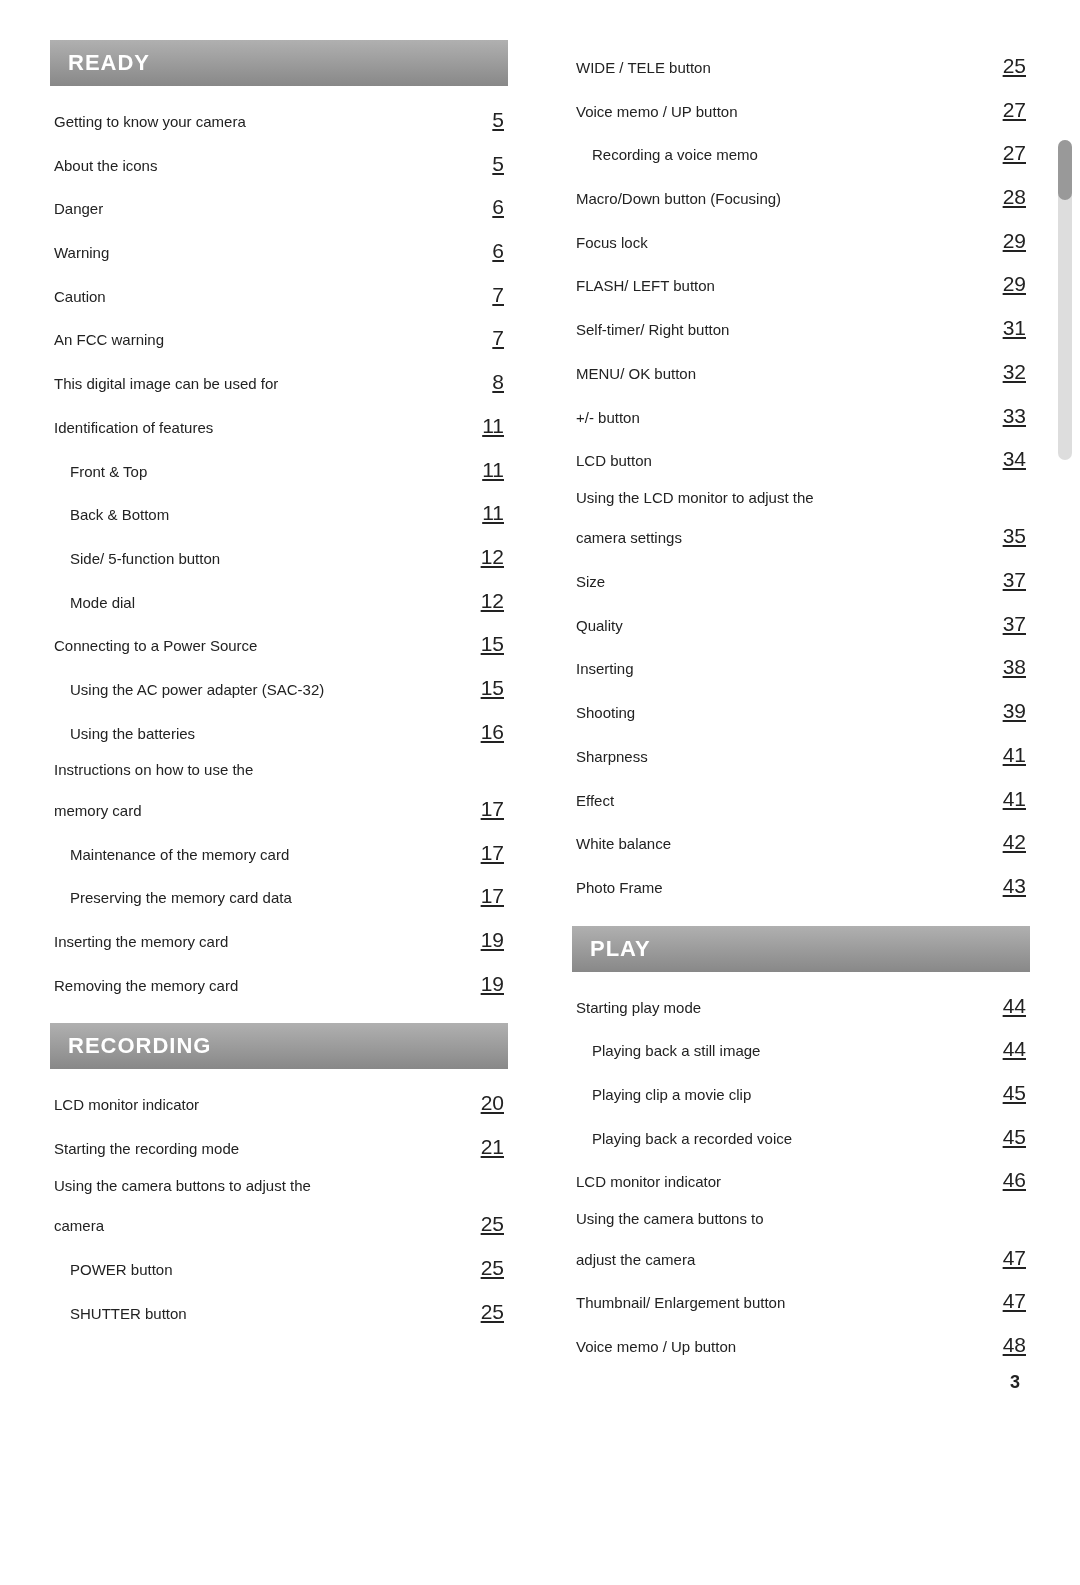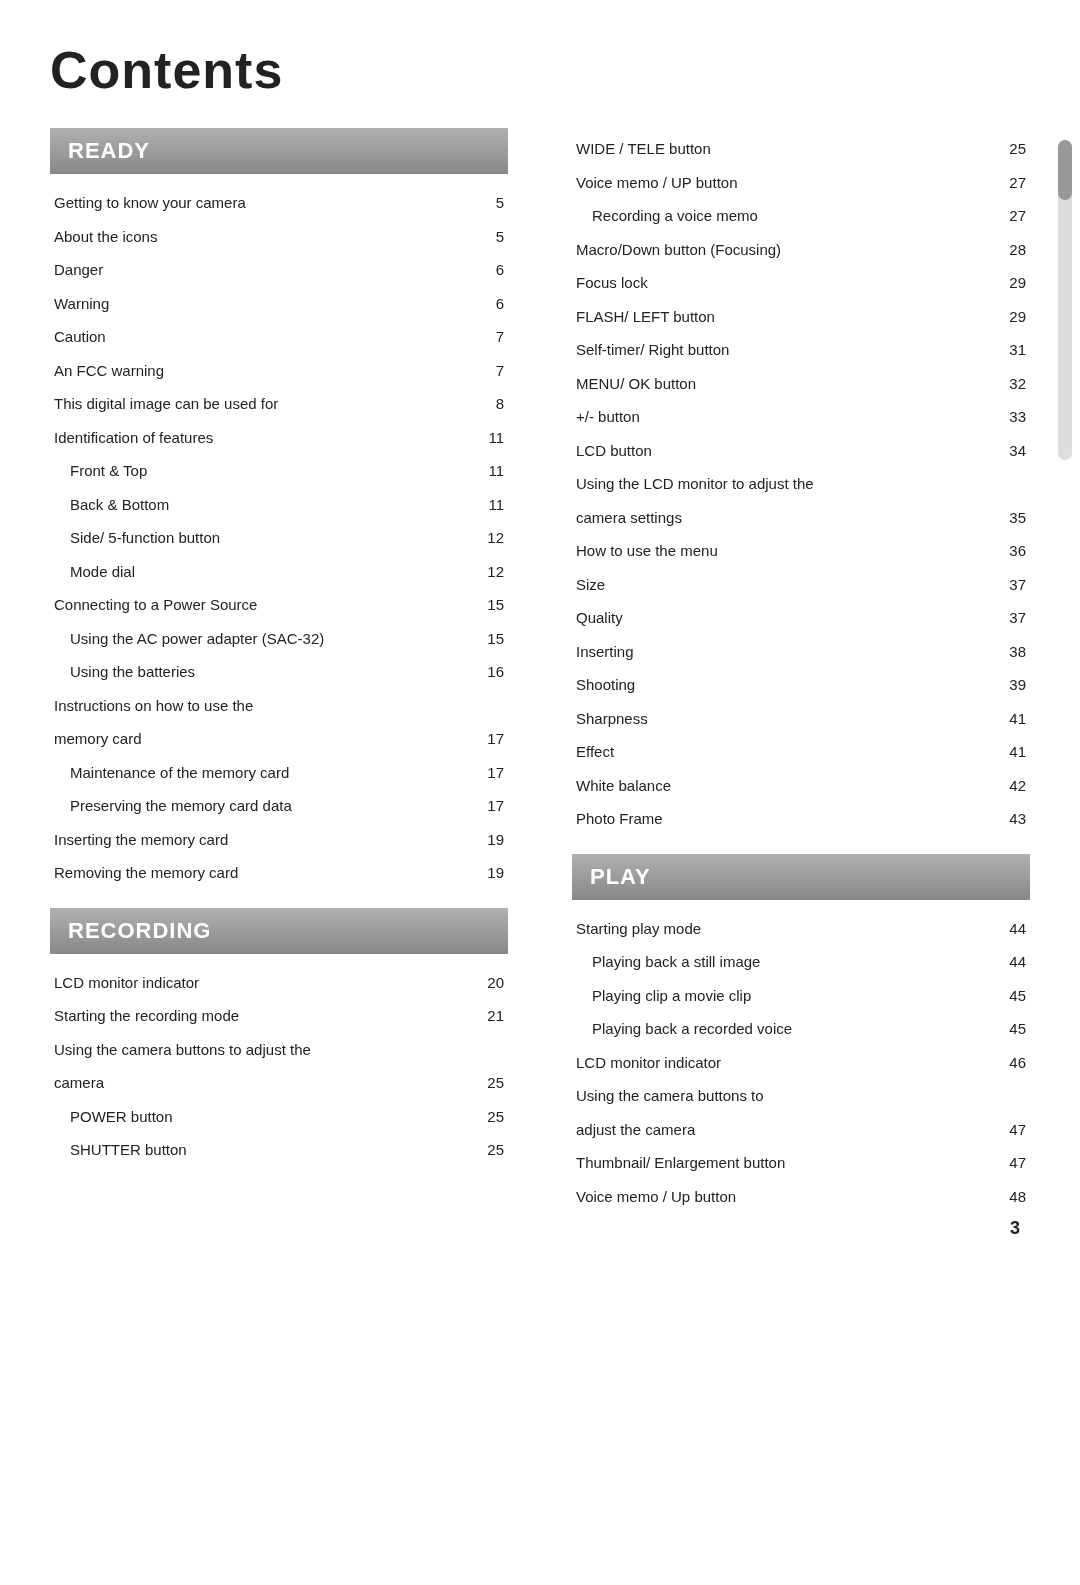--- a/index.html
+++ b/index.html
@@ -57,21 +57,22 @@
       margin-top: 8px;
     }
 
     .toc-entry .label {
       flex: 1;
       padding-right: 8px;
     }
 
     .toc-entry .page-num {
       white-space: nowrap;
-      font-size: 15px;
+      font-size: 21px;
+      text-decoration: underline;
     }
 
     .toc-entry.indented .label {
       padding-left: 16px;
     }
 
     .section-spacer {
       height: 22px;
     }
 
@@ -103,21 +104,20 @@
   </style>
 </head>
 <body>
 
 <div class="page">
 
   <div class="scrollbar">
     <div class="scrollbar-thumb"></div>
   </div>
 
-  <h1 class="title">Contents</h1>
 
   <div class="two-col">
 
     <div class="col">
 
       <div class="section-header">READY</div>
 
       <div>
 
       <div class="toc-entry">
@@ -281,24 +281,20 @@
             <span class="page-num">34</span>
           </div>
           <div class="toc-entry">
             <span class="label">Using the LCD monitor to adjust the</span>
           </div>
           <div class="toc-entry">
             <span class="label">camera settings</span>
             <span class="page-num">35</span>
           </div>
           <div class="toc-entry">
-            <span class="label">How to use the menu</span>
-            <span class="page-num">36</span>
-          </div>
-          <div class="toc-entry">
             <span class="label">Size</span>
             <span class="page-num">37</span>
           </div>
           <div class="toc-entry">
             <span class="label">Quality</span>
             <span class="page-num">37</span>
           </div>
           <div class="toc-entry">
             <span class="label">Inserting</span>
             <span class="page-num">38</span>

